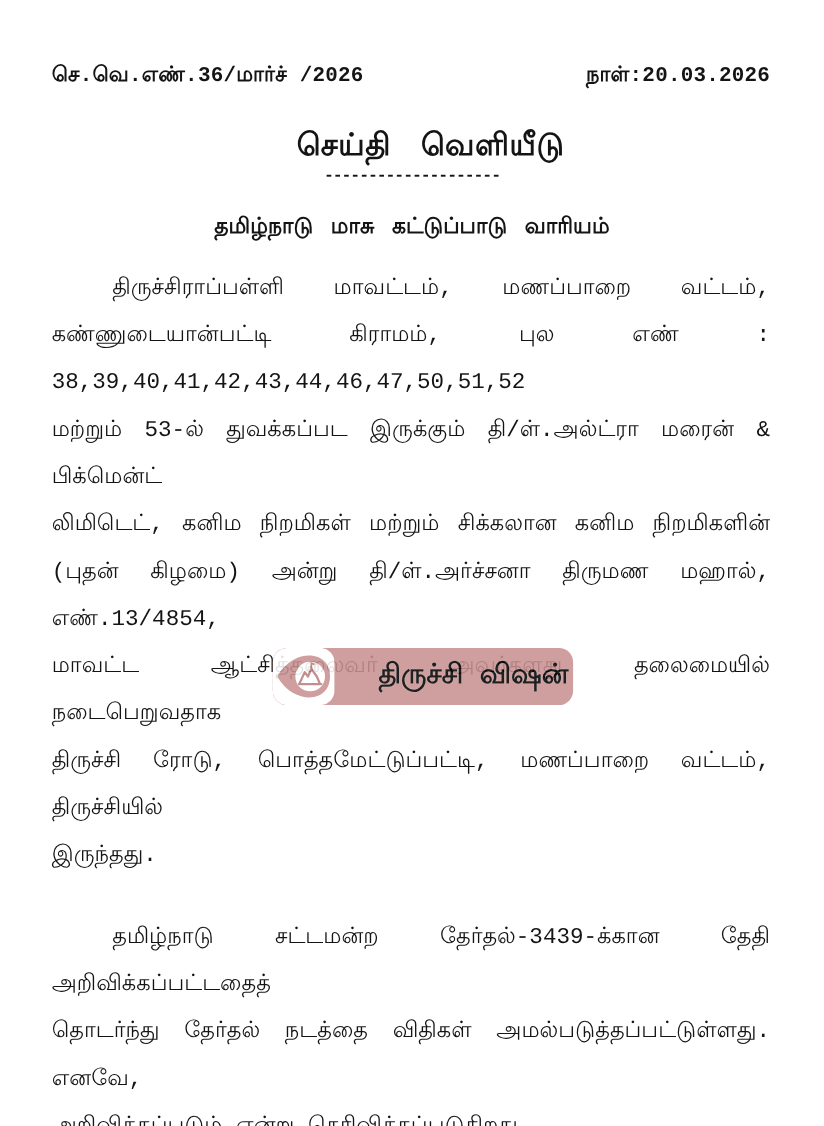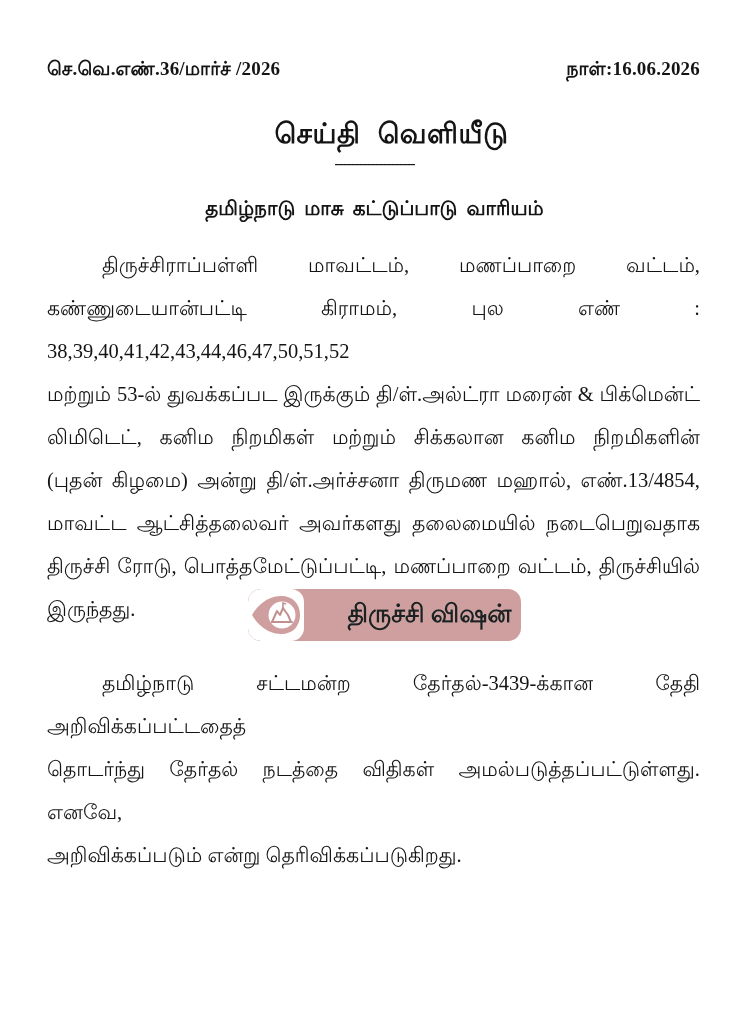--- a/index.html
+++ b/index.html
@@ -3,21 +3,21 @@
 <meta charset="utf-8">
 <style>
   * { margin: 0; padding: 0; box-sizing: border-box; }
   html, body { background: #ffffff; }
   .page {
     position: relative;
     width: 749px;
     height: 1024px;
     margin: 0 auto;
     background: #ffffff;
-    font-family: Liberation Serif, serif;
+    font-family: Liberation Mono, monospace;
     color: #141414;
     overflow: hidden;
   }
   .header-row {
     display: flex;
     justify-content: space-between;
     padding: 58px 49px 0 47px;
     font-weight: bold;
     font-size: 19px;
     letter-spacing: 0.2px;
@@ -95,21 +95,21 @@
     margin-left: 40px;
   }
 </style>
 </head>
 <body>
 
 <div class="page">
 
   <div class="header-row">
     <span>செ.வெ.எண்.36/மார்ச் /2026</span>
-    <span>நாள்:16.06.2026</span>
+    <span>நாள்:20.03.2026</span>
   </div>
 
   <div class="title-wrap">
     <div class="doc-title">செய்தி வெளியீடு</div>
     <div class="title-dashes">--------------------</div>
   </div>
 
   <div class="doc-subtitle">தமிழ்நாடு மாசு கட்டுப்பாடு வாரியம்</div>
 
   <div class="body-text">

